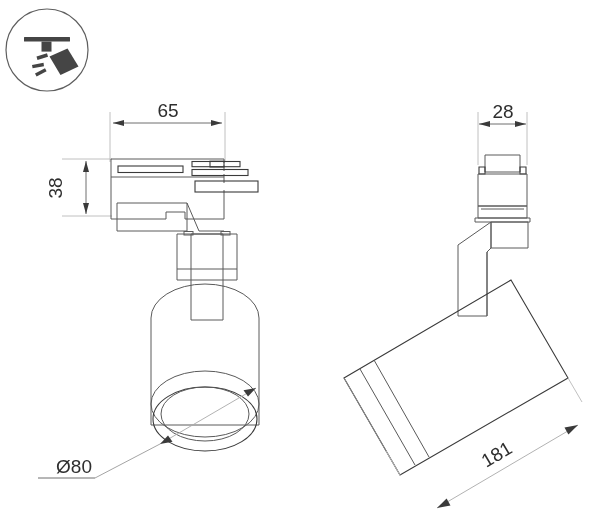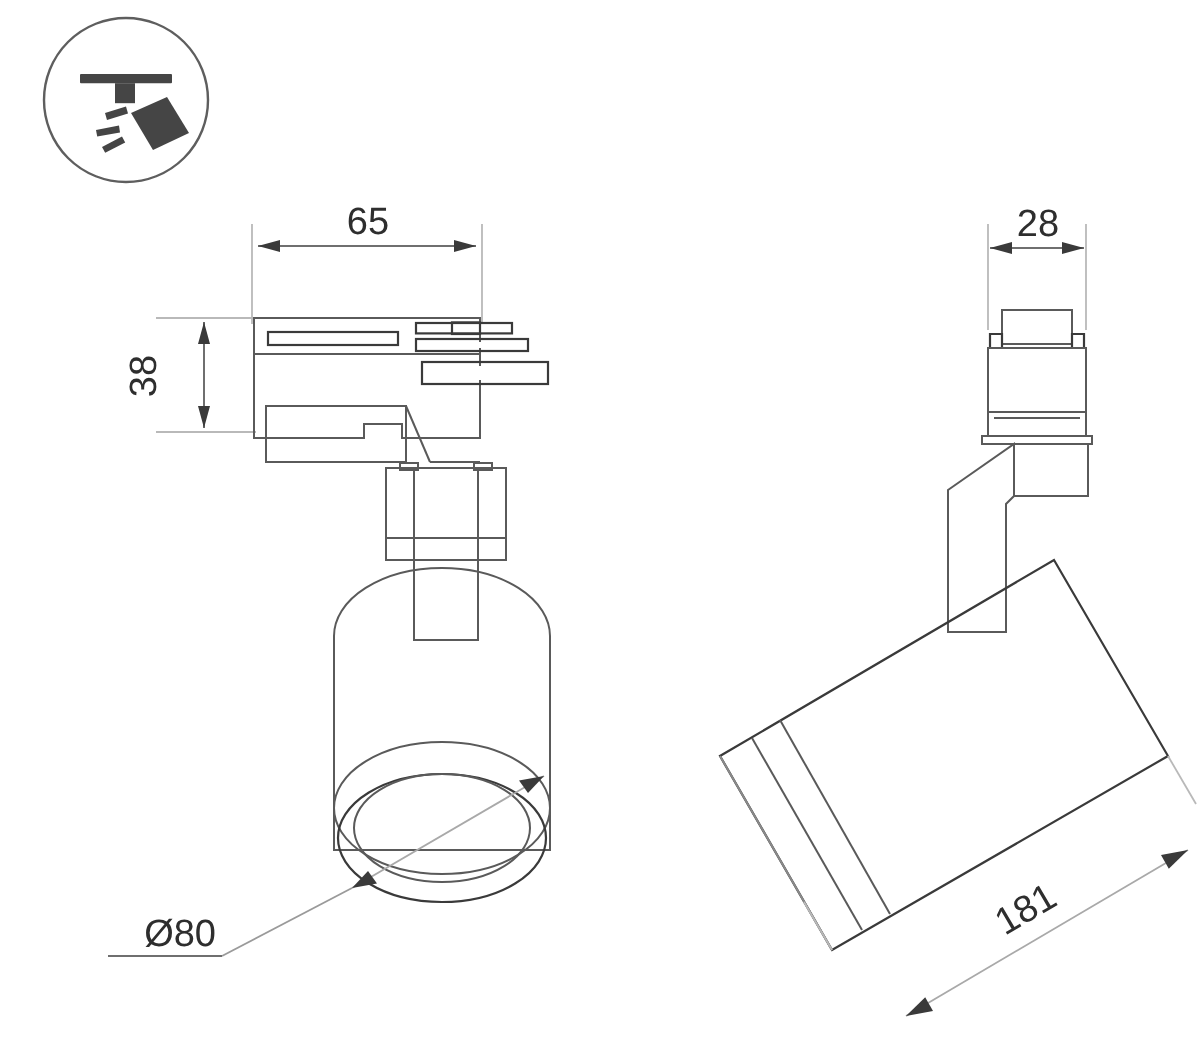--- a/index.html
+++ b/index.html
@@ -9,21 +9,21 @@
   }
   body {
     width: 600px;
     height: 521px;
     position: relative;
     overflow: hidden;
     font-family: "Liberation Sans", sans-serif;
   }
   #drawing-root {
     position: absolute;
-    left: 16px;
+    left: 0;
     top: 0;
     width: 540px;
     height: 521px;
   }
   svg.drawing {
     display: block;
     width: 600px;
     height: 521px;
   }
   .dim-text {

